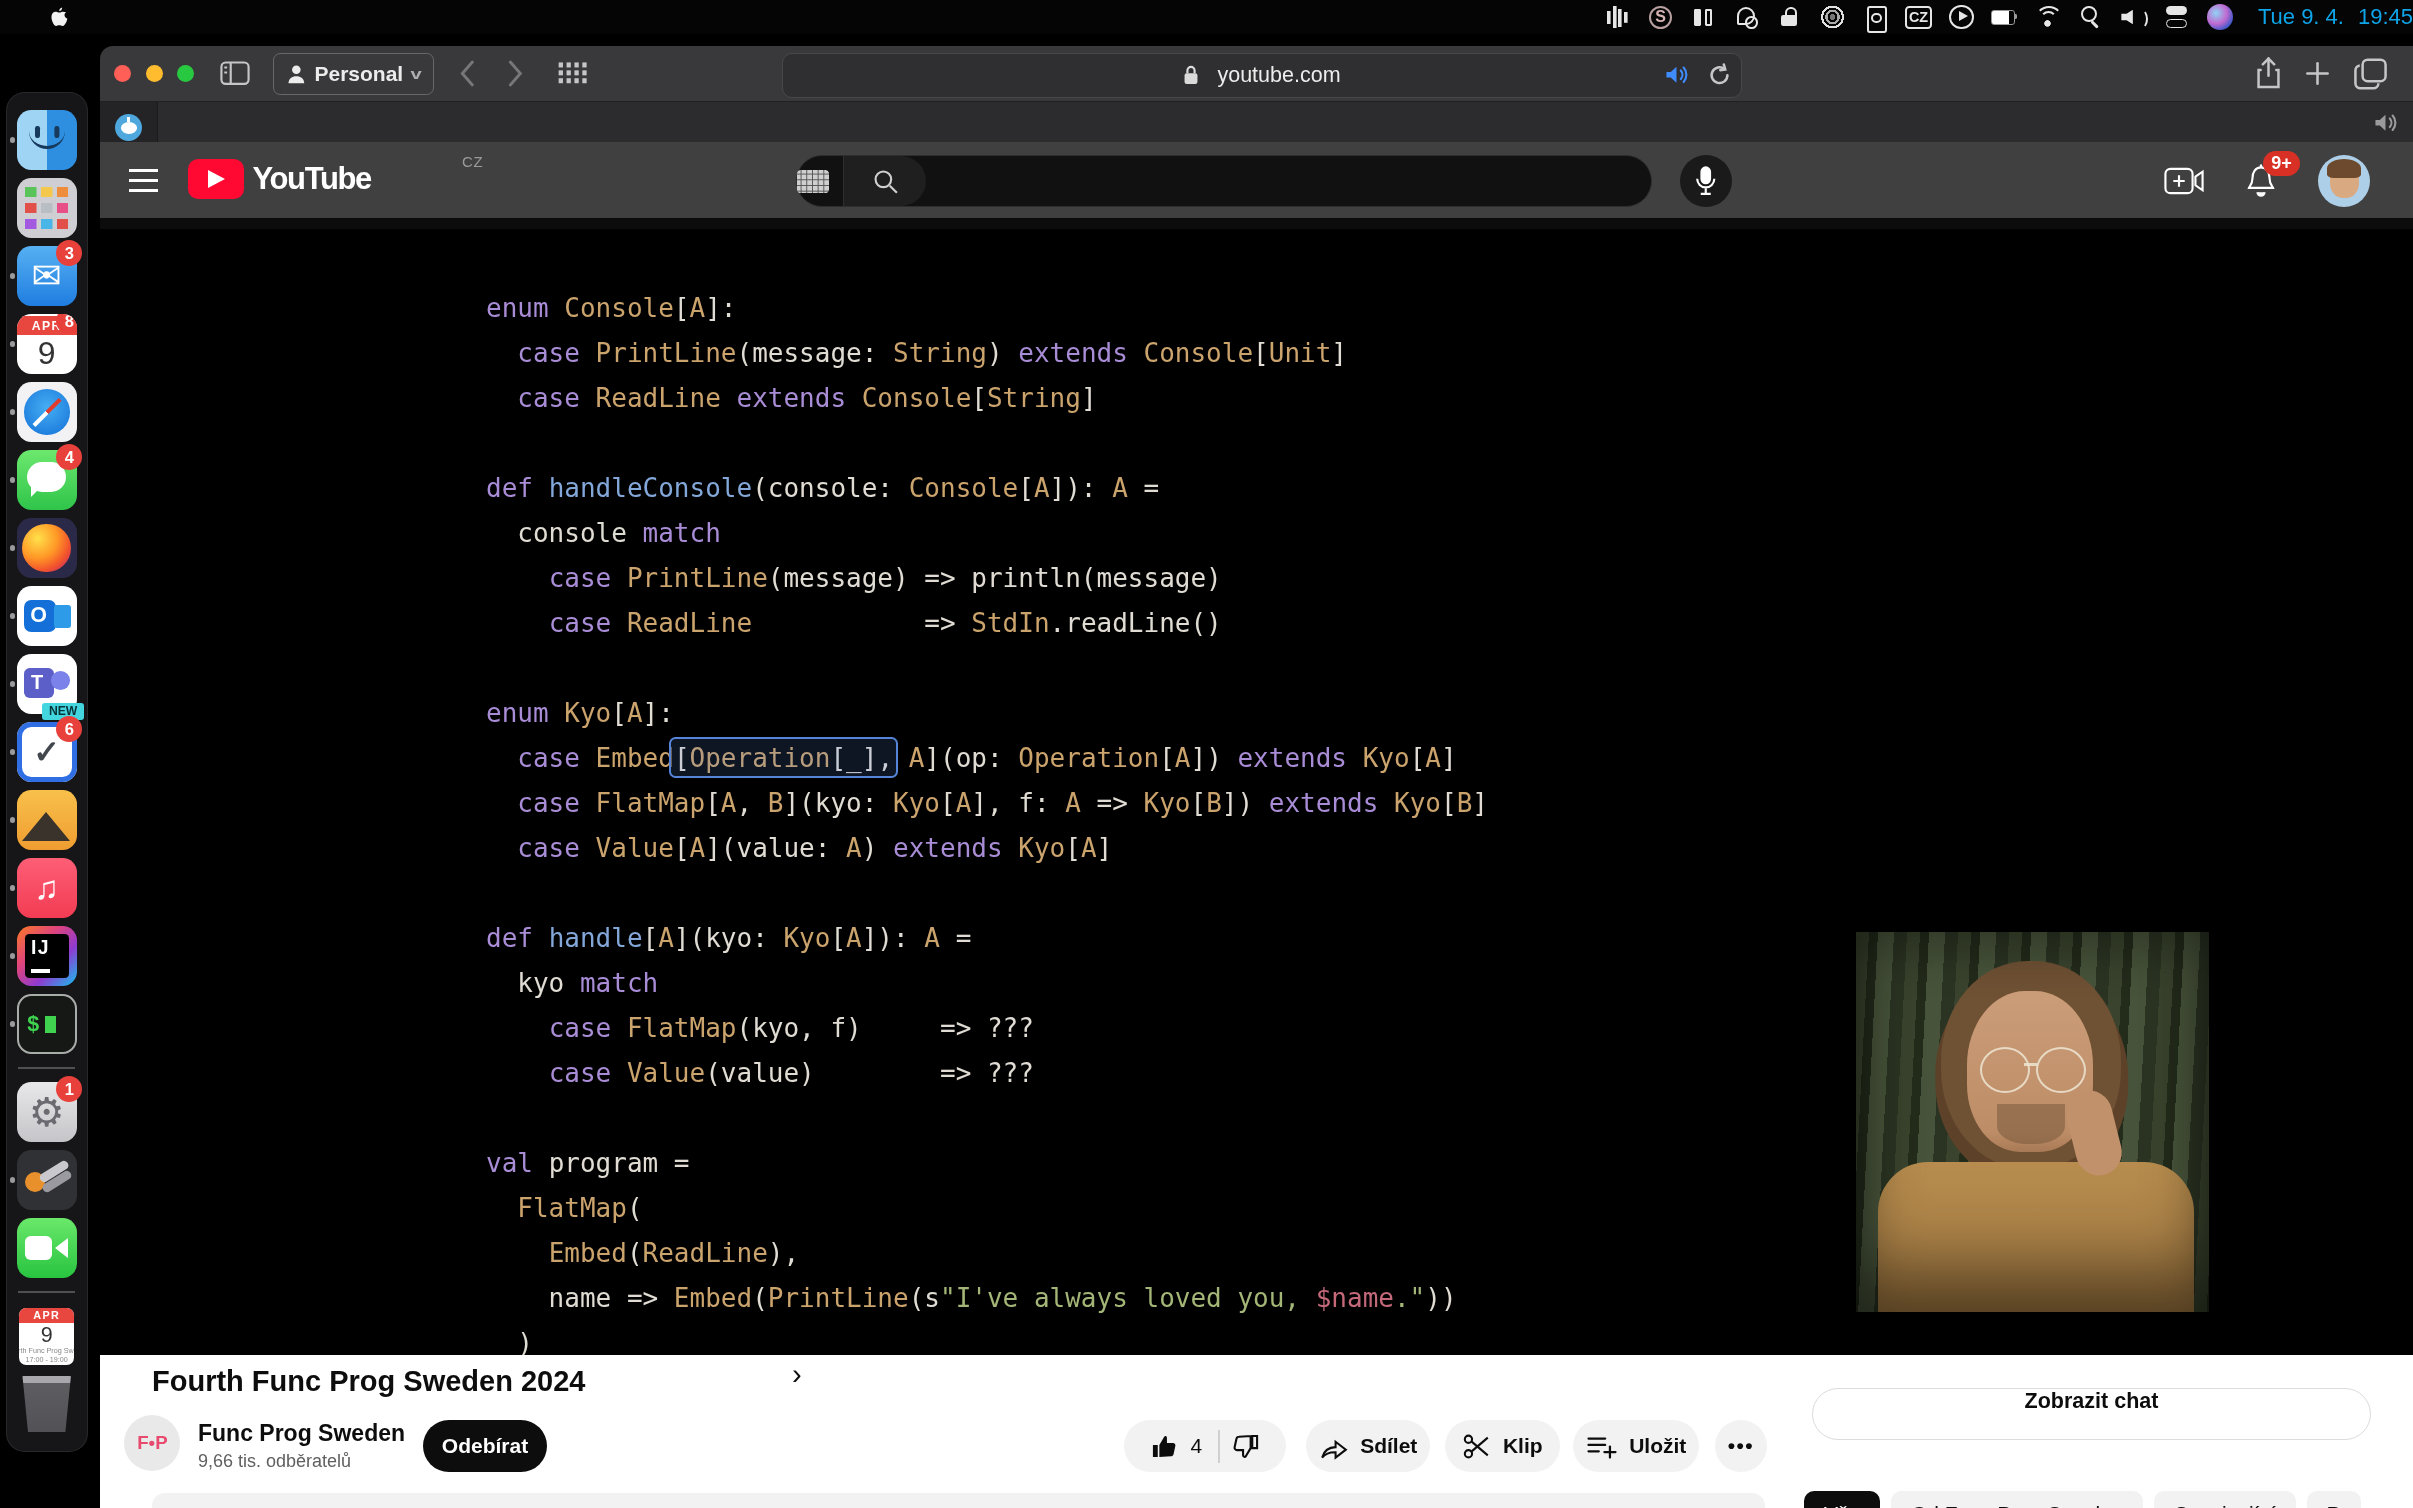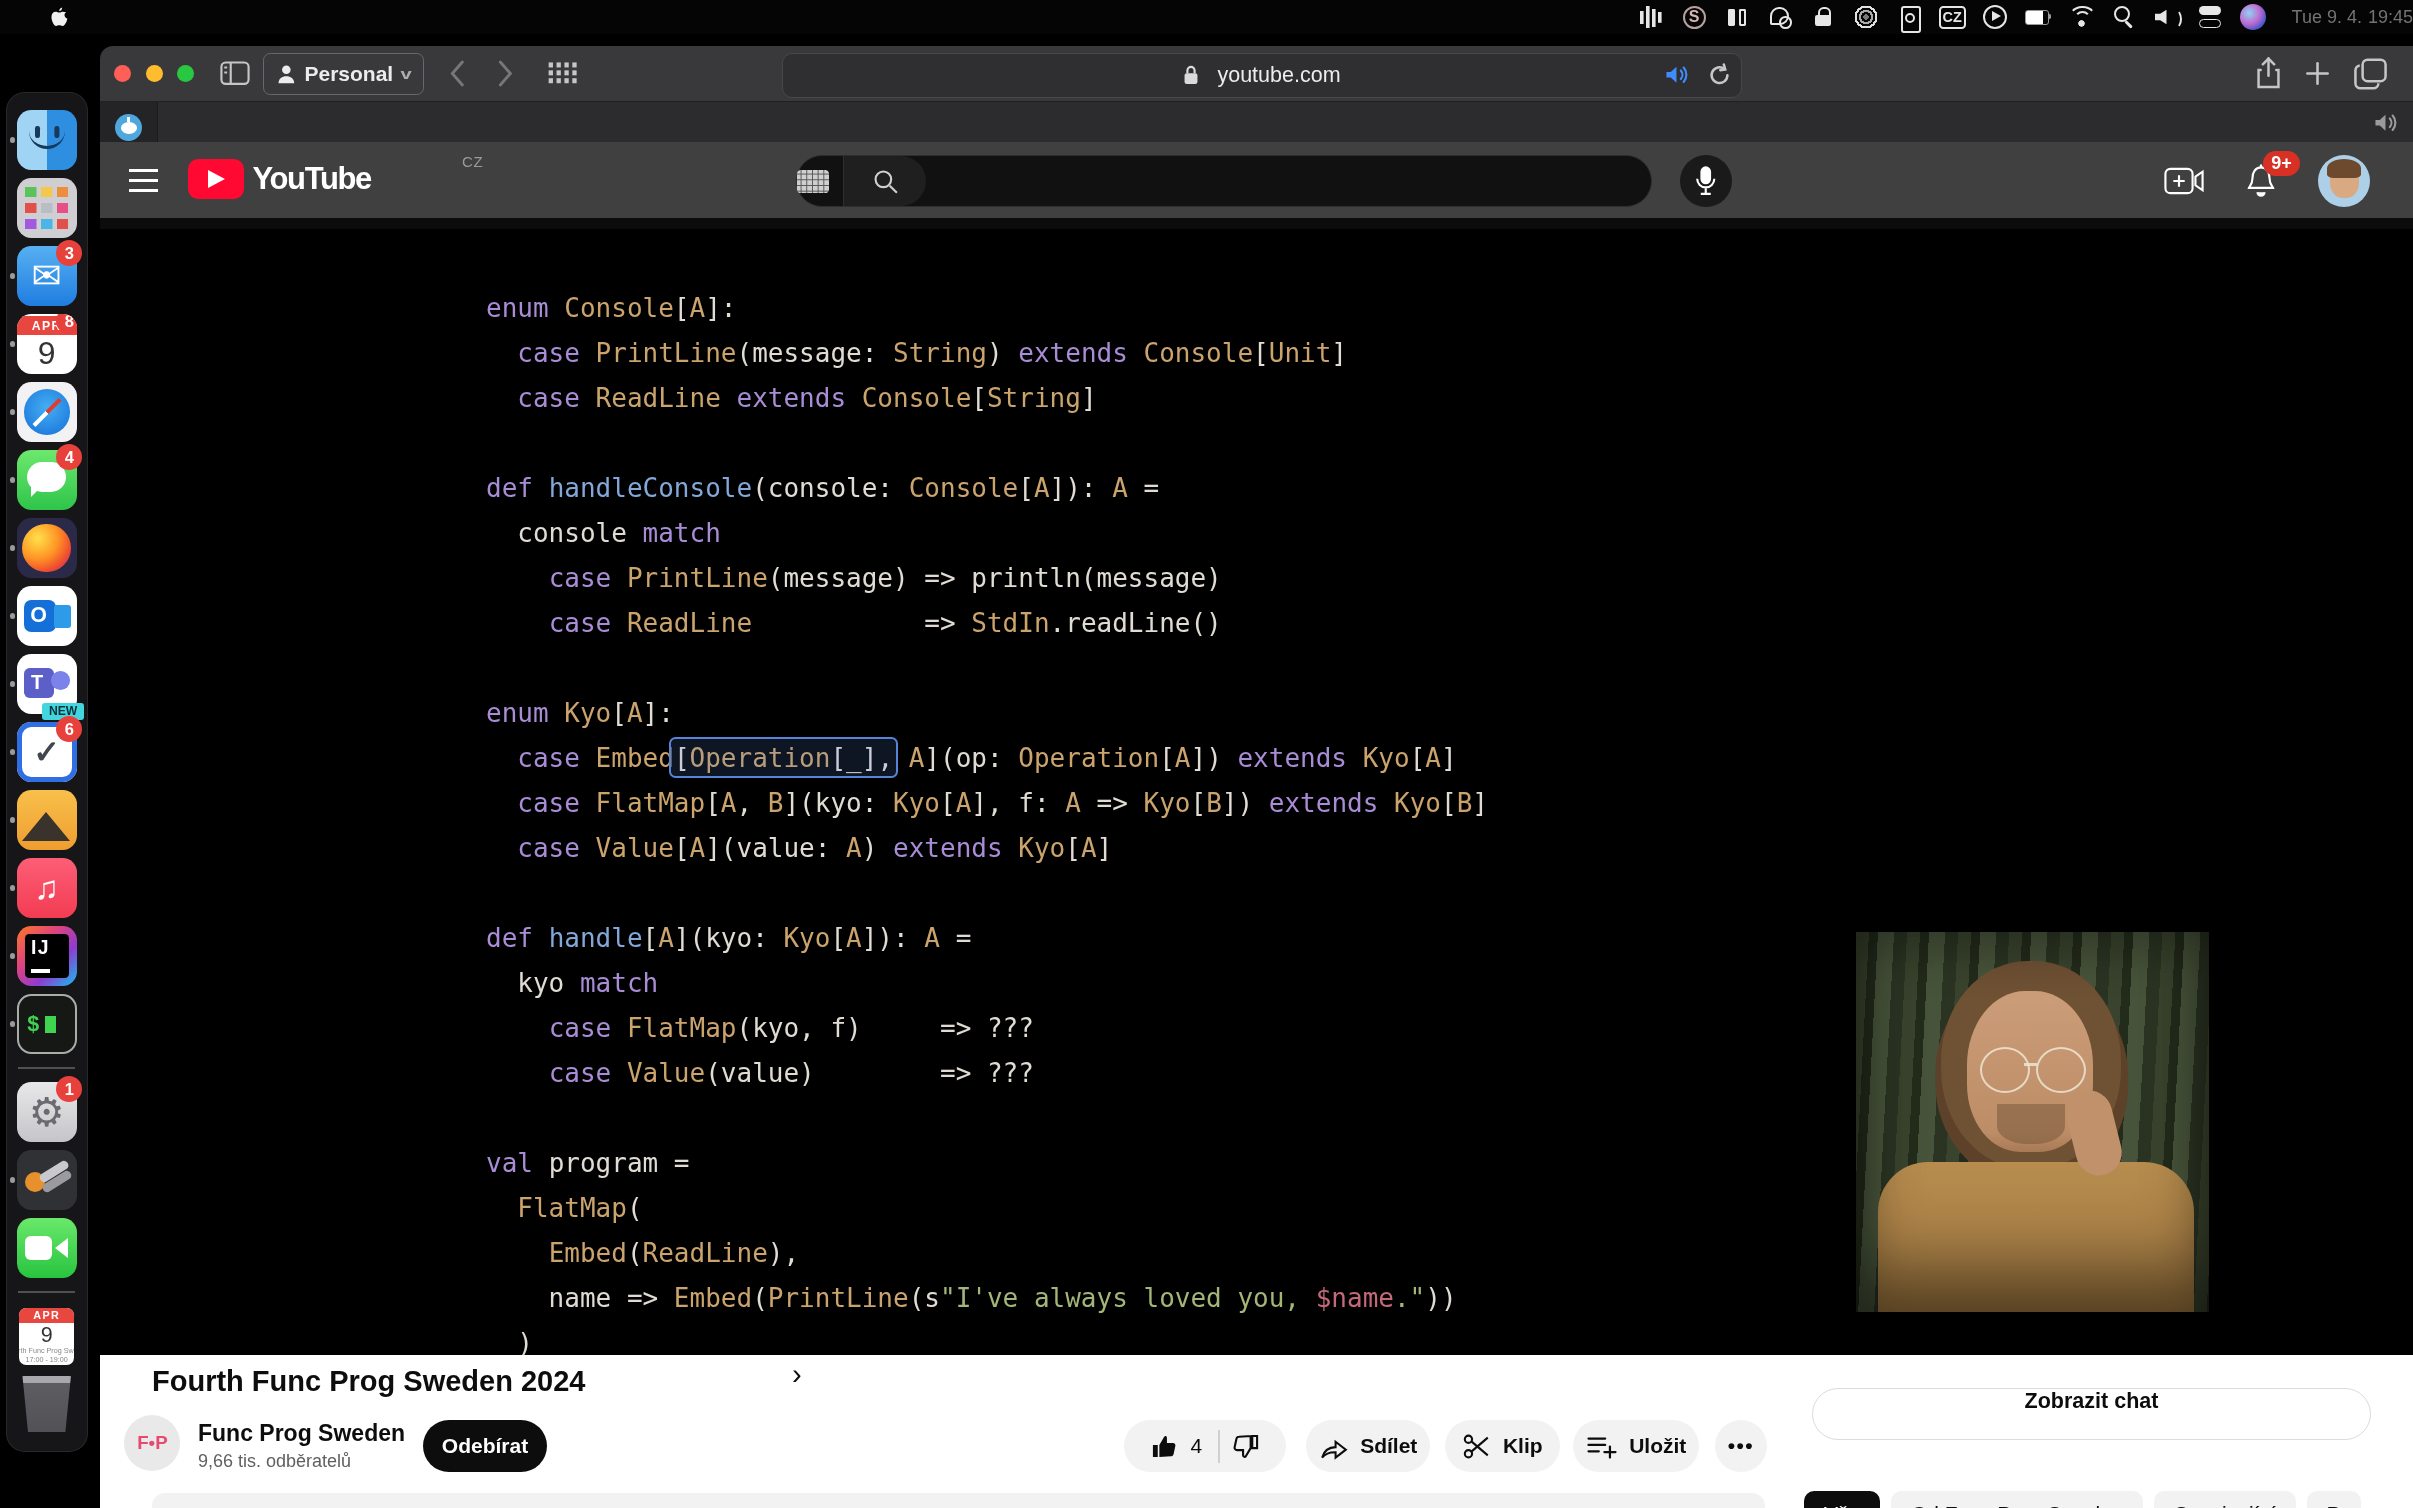--- a/index.html
+++ b/index.html
@@ -5,21 +5,21 @@
   html,body{margin:0;padding:0;background:#000;width:2413px;height:1508px;overflow:hidden;
     font-family:"Liberation Sans",sans-serif;-webkit-font-smoothing:antialiased;position:relative}
   
   .menubar{position:absolute;left:0;top:0;width:2413px;height:34px;background:#050505;display:flex;align-items:center;color:#f2f2f2}
   .apple{width:18.7px;height:21.5px;margin-left:50px;margin-right:7.2px}
   .menu-items{display:flex;align-items:center;gap:0}
   .mitem{font-size:21px;padding:0 20px;color:#f0f0f0}
   .mitem.bold{font-weight:700}
   .mb-right{margin-left:auto;display:flex;align-items:center;gap:10px;padding-right:16px}
   .st{width:33px;height:33px;position:relative;flex:0 0 auto;display:flex;align-items:center;justify-content:center;color:#e6e6e6}
-  .clock{font-size:18px;color:#737373;display:flex;gap:6px;margin-left:5.7px}
+  .clock{font-size:22px;color:#0ea5e9;display:flex;gap:14px;margin-left:5.7px}
   .st-audio-levels{background:linear-gradient(#e6e6e6,#e6e6e6) 5.7px 10.8px/3.6px 13px no-repeat,linear-gradient(#e6e6e6,#e6e6e6) 11.5px 5.7px/3.6px 22px no-repeat,linear-gradient(#e6e6e6,#e6e6e6) 17px 8px/3.6px 18px no-repeat,linear-gradient(#e6e6e6,#e6e6e6) 23px 11.5px/3.6px 10.8px no-repeat}
   .st-s-badge{font-size:16px;font-weight:700;color:#d8b5b5}
   .st-s-badge::before{content:"";position:absolute;inset:5px;border:2.2px solid #b9a0a0;border-radius:50%}
   .st-split-view::before{content:"";position:absolute;left:7.2px;top:8px;width:7.2px;height:17px;background:#e6e6e6;border-radius:1.4px}
   .st-split-view::after{content:"";position:absolute;left:18px;top:8px;width:7.2px;height:17px;border:2.2px solid #e6e6e6;border-radius:1.4px;box-sizing:border-box}
   .st-hand-time::before{content:"";position:absolute;left:6.5px;top:6.5px;width:14.4px;height:14.4px;border:2.2px solid #e6e6e6;border-radius:50% 50% 50% 10%}
   .st-hand-time::after{content:"";position:absolute;right:5px;bottom:5px;width:8.6px;height:8.6px;border:2.2px solid #e6e6e6;border-radius:50%}
   .st-lock-edit::before{content:"";position:absolute;left:8px;top:14.4px;width:16px;height:11.5px;background:#e6e6e6;border-radius:2.2px}
   .st-lock-edit::after{content:"";position:absolute;left:11.5px;top:6.5px;width:8.6px;height:10px;border:2.2px solid #e6e6e6;border-bottom:none;border-radius:5.7px 5.7px 0 0}
   .st-screen-time::before{content:"";position:absolute;inset:4.3px;border-radius:50%;background:radial-gradient(circle,#777 0 2.9px,transparent 2.9px 5px,#aaa 5px 7.2px,transparent 7.2px 9.3px,#e0e0e0 9.3px 11.5px,transparent 11.5px)}
@@ -41,21 +41,21 @@
   .st-control-center::before{content:"";position:absolute;left:5.7px;top:5.7px;width:21.5px;height:9.3px;background:#e6e6e6;border-radius:5px}
   .st-control-center::after{content:"";position:absolute;left:5.7px;top:18px;width:21.5px;height:9.3px;border:1.4px solid #e6e6e6;border-radius:5px;box-sizing:border-box}
   .st-siri{background:radial-gradient(circle at 35% 35%,#8fd3f4,#c06ad0 45%,#3f58c9 75%,#2a2a4a);border-radius:50%;width:26px;height:26px;margin:3.6px}
   
   .window{position:absolute;left:100px;top:46px;right:0;bottom:0;background:#0c0c0c;border-radius:13px 0 0 0;overflow:hidden}
   .toolbar{position:absolute;left:0;top:0;right:0;height:55px;background:#39393b;border-bottom:0.7px solid #202022;display:flex;align-items:center}
   .lights{display:flex;gap:14.4px;margin-left:14.4px}
   .light{width:17px;height:17px;border-radius:50%}
   .l-close{background:#ff5f57}.l-min{background:#febc2e}.l-zoom{background:#28c840}
   .tbtn{display:flex;align-items:center;justify-content:center;color:#c6c6c8;flex:0 0 auto}
-  .personal{margin-left:13px;display:flex;align-items:center;gap:8.6px;border:1.4px solid #68686c;border-radius:7.2px;height:40px;padding:0 13px;color:#ececec;font-size:21px;font-weight:600}
+  .personal{margin-left:23px;display:flex;align-items:center;gap:8.6px;border:1.4px solid #68686c;border-radius:7.2px;height:40px;padding:0 13px;color:#ececec;font-size:21px;font-weight:600}
   .personal .chev{font-size:14.4px;color:#aeaeae;transform:scaleX(1.4)}
   .urlbar{position:absolute;left:682px;top:6.5px;width:958px;height:43px;background:#2f2f31;border:1.4px solid #48484b;border-radius:10px;display:flex;align-items:center;justify-content:center;gap:18px;color:#ececec;font-size:21.5px}
   .url-side{position:absolute;right:10px;display:flex;gap:18.7px;align-items:center}
   
   .tabbar{position:absolute;left:0;top:56px;right:0;height:50px;background:#2c2c2e;border-bottom:0.7px solid #0a0a0a;display:flex;align-items:center}
   .pinnedtab{width:57px;height:100%;background:#242426;border-right:1.4px solid #1b1b1d;display:flex;align-items:center;justify-content:center}
   .reddit{width:27px;height:27px;border-radius:50%;background:#4fa8dd;position:relative}
   .reddit::before{content:"";position:absolute;left:5.7px;top:8.6px;width:16px;height:11.5px;background:#fff;border-radius:50%}
   .reddit::after{content:"";position:absolute;left:12.2px;top:3.6px;width:2.9px;height:5px;background:#fff}
   .tabcenter{position:absolute;left:948px;top:0;height:100%;display:flex;align-items:center;gap:10px}

